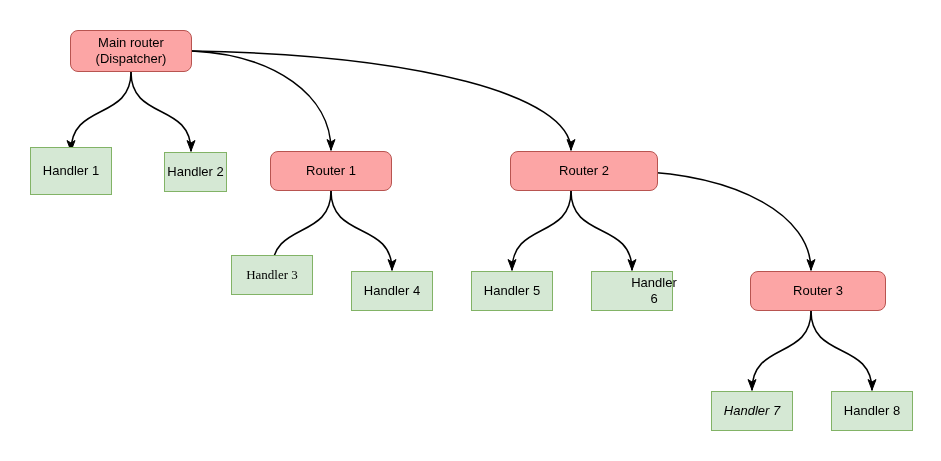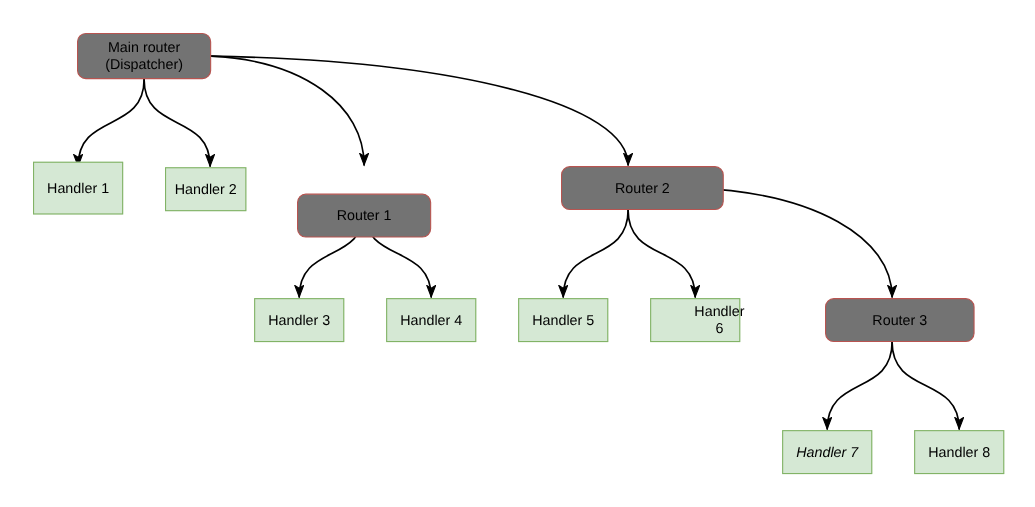--- a/index.html
+++ b/index.html
@@ -33,21 +33,21 @@
     box-sizing: border-box;
     display: flex;
     align-items: center;
     justify-content: center;
     font-size: 13px;
     color: #000000;
     text-align: center;
     line-height: 1.25;
   }
   .node.router {
-    background: #737373;
+    background: #fca5a5;
     border: 1.5px solid #b85450;
     border-radius: 8px;
   }
   .node.handler {
     background: #d5e8d4;
     border: 1.5px solid #82b366;
     border-radius: 0;
   }
   .node-label {
     white-space: pre-line;
@@ -77,30 +77,30 @@
       <path d="M 811 311 C 811 359.98, 872 341.02, 872 390" class="edge" stroke="#000000" marker-end="url(#arrow)"></path>
     </svg>
 
 <div class="node router" style="left: 70px; top: 30px; width: 122px; height: 42px;">
       <span class="node-label">Main router
 (Dispatcher)</span>
     </div>
     <div class="node handler" style="left: 30px; top: 147px; width: 82px; height: 48px;">
       <span class="node-label">Handler 1</span>
     </div>
-    <div class="node handler" style="left: 150px; top: 152px; width: 74px; height: 40px;">
+    <div class="node handler" style="left: 164px; top: 152px; width: 63px; height: 40px;">
       <span class="node-label">Handler 2</span>
     </div>
-    <div class="node router" style="left: 270px; top: 151px; width: 122px; height: 40px; margin-top: 25px;">
+    <div class="node router" style="left: 270px; top: 151px; width: 122px; height: 40px;">
       <span class="node-label">Router 1</span>
     </div>
     <div class="node router" style="left: 510px; top: 151px; width: 148px; height: 40px;">
       <span class="node-label">Router 2</span>
     </div>
-    <div class="node handler" style="left: 231px; top: 271px; width: 82px; height: 40px;">
+    <div class="node handler" style="left: 231px; top: 255px; width: 82px; height: 40px; font-family: Liberation Serif, serif;">
       <span class="node-label">Handler 3</span>
     </div>
     <div class="node handler" style="left: 351px; top: 271px; width: 82px; height: 40px;">
       <span class="node-label">Handler 4</span>
     </div>
     <div class="node handler" style="left: 471px; top: 271px; width: 82px; height: 40px;">
       <span class="node-label">Handler 5</span>
     </div>
     <div class="node handler" style="left: 591px; top: 271px; width: 82px; height: 40px; padding-left: 44px;">
       <span class="node-label">Handler 6</span>

